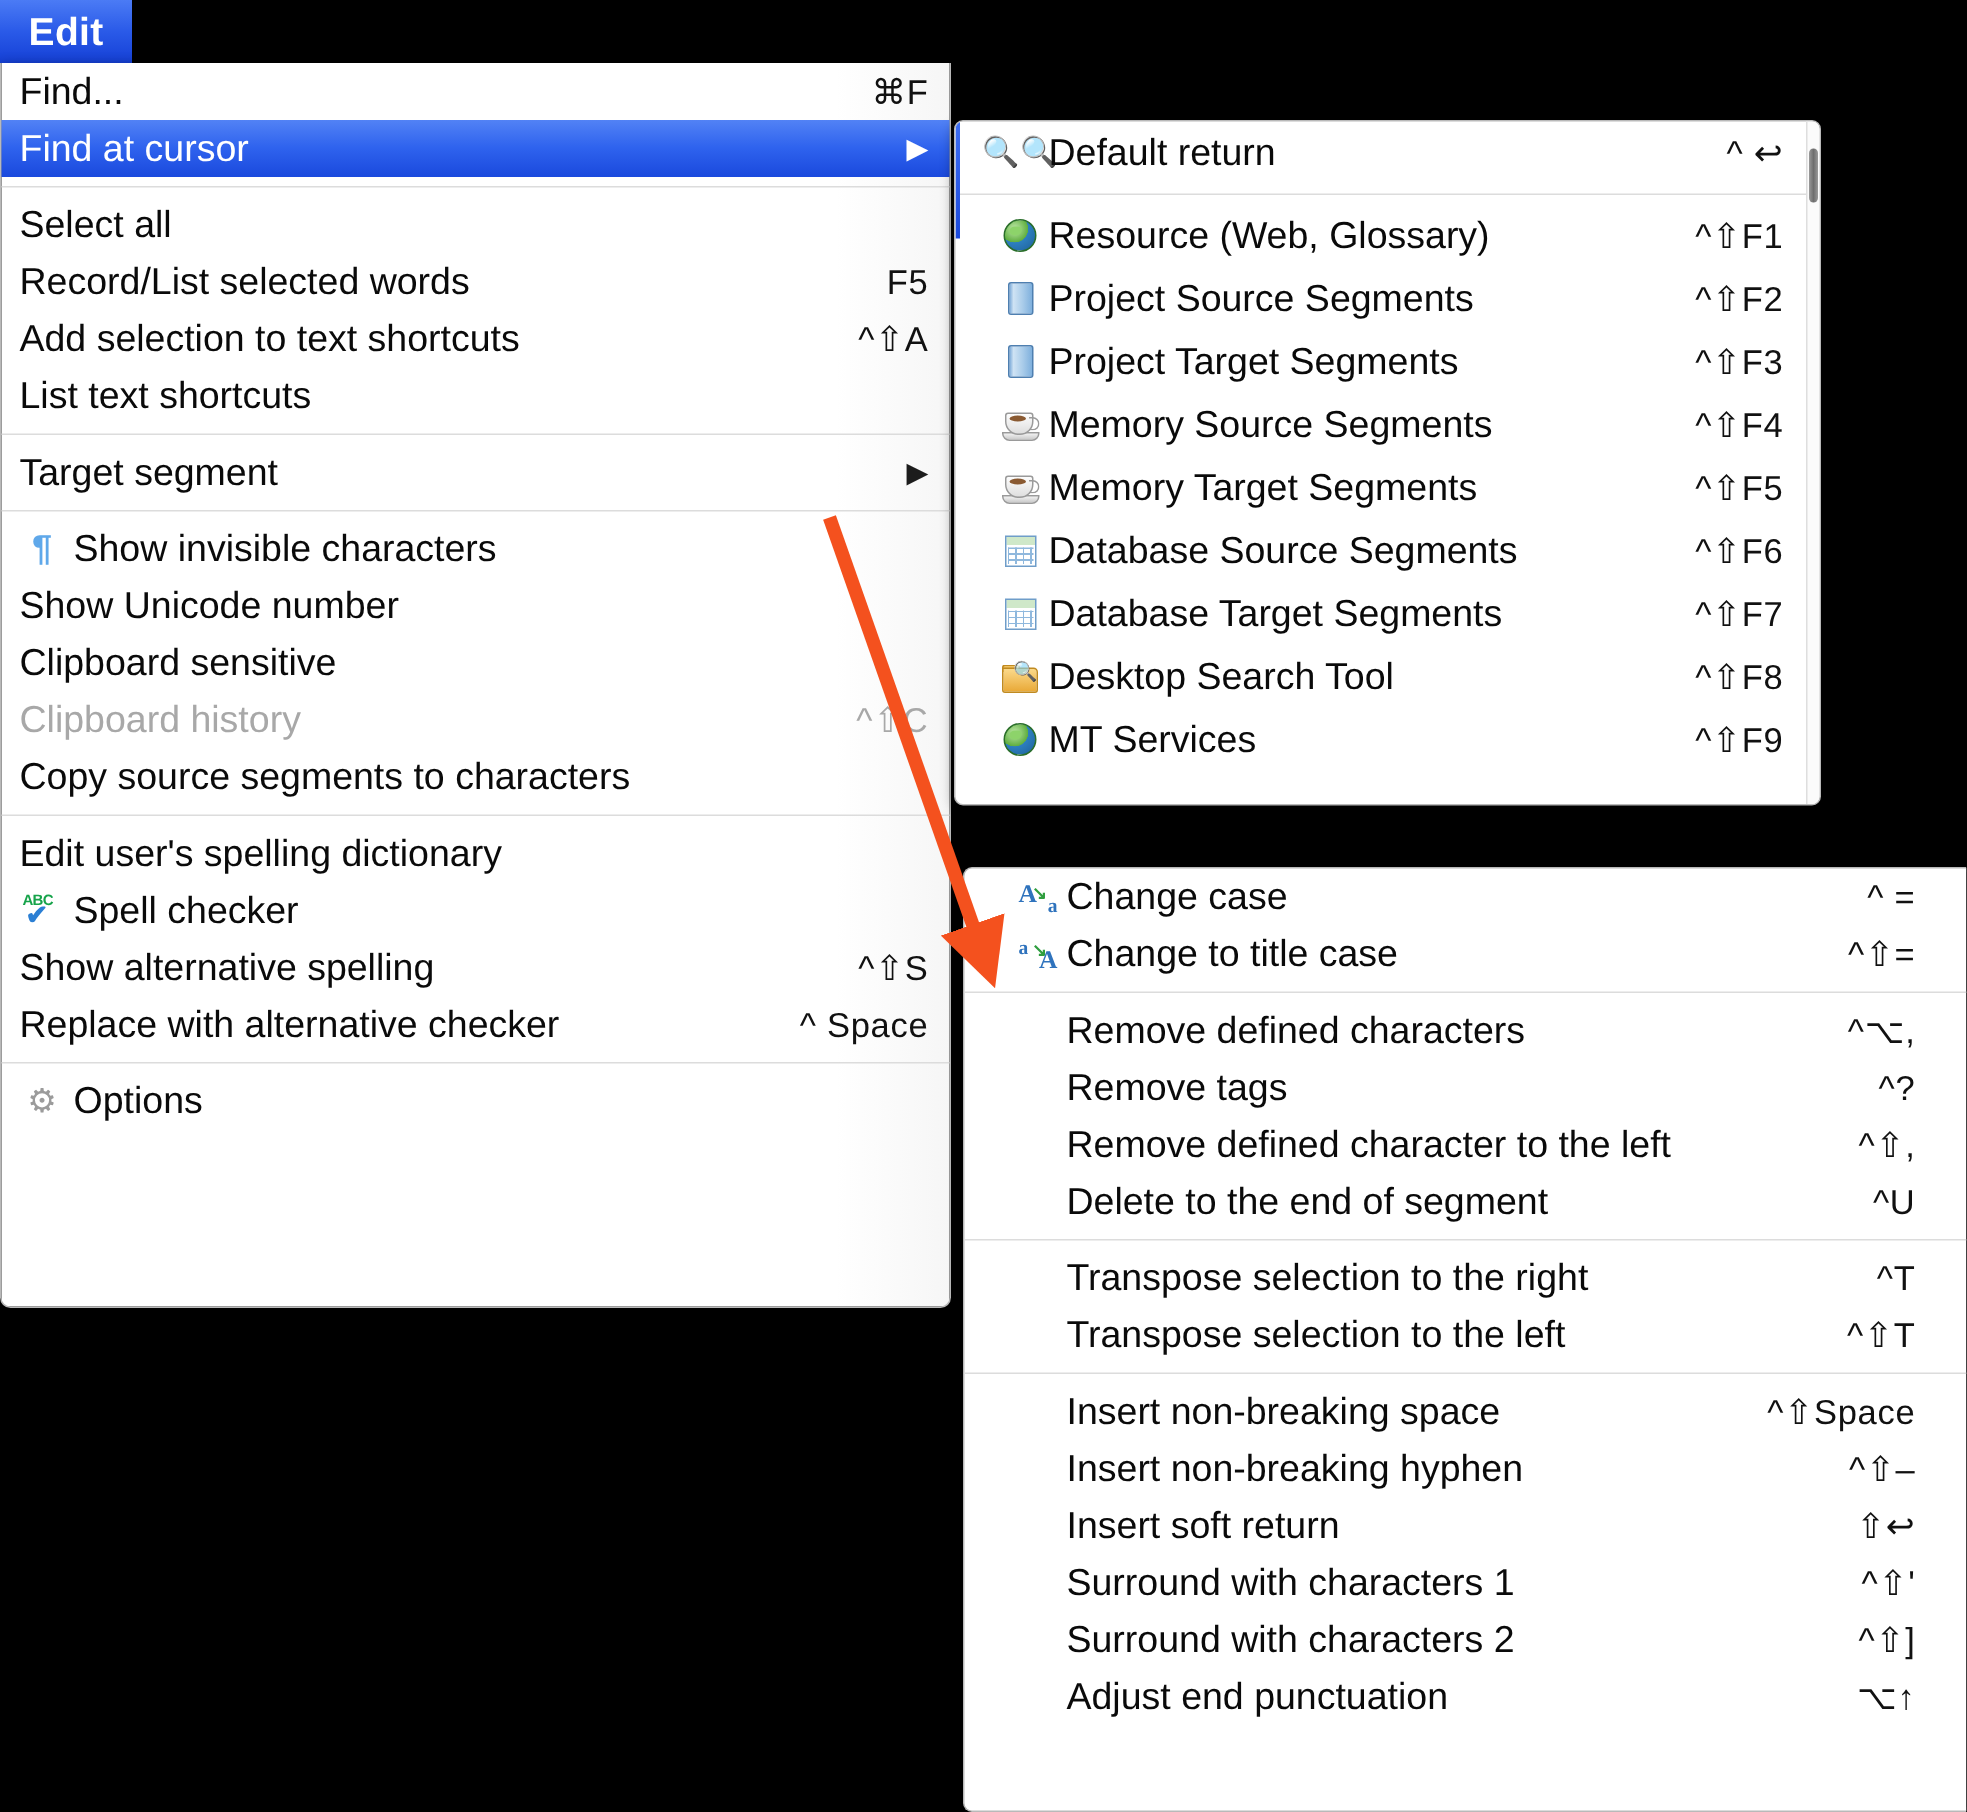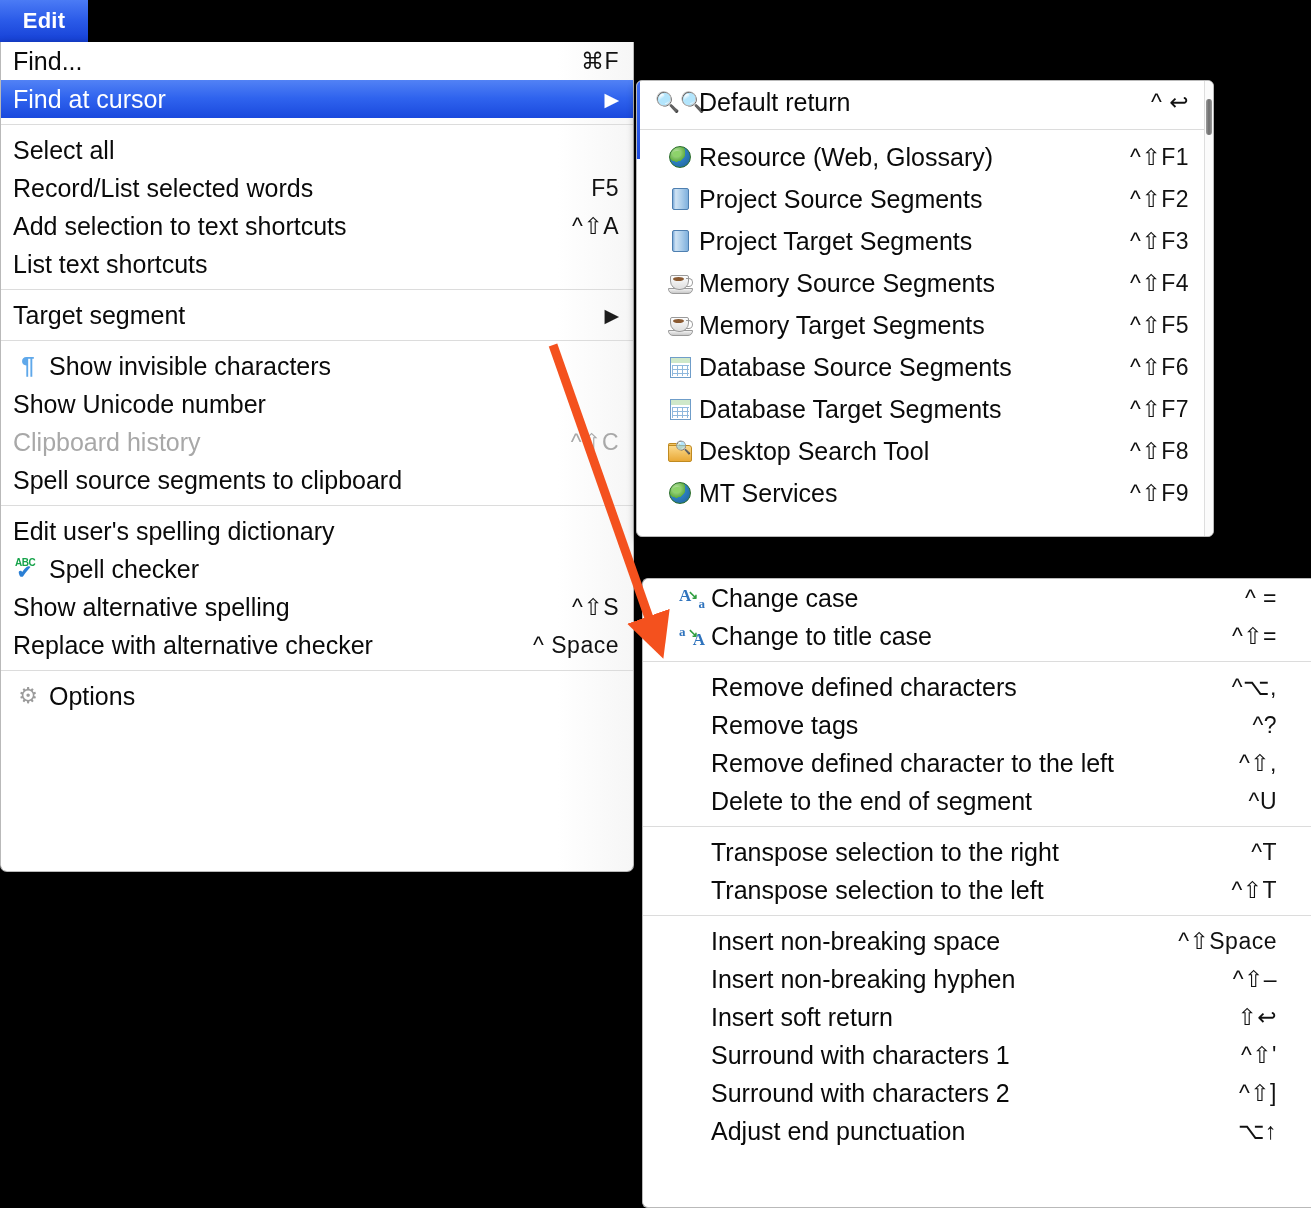--- a/index.html
+++ b/index.html
@@ -18,21 +18,21 @@
 
   
   .menubar-title {
     position: absolute;
     left: 0;
     top: 0;
     width: 88px;
     height: 42px;
     background: linear-gradient(to bottom, #4b7bf5 0%, #2a5ae8 50%, #1540d6 100%);
     color: #ffffff;
-    font-size: 22px;
+    font-size: 26px;
     font-weight: bold;
     display: flex;
     align-items: center;
     justify-content: center;
     letter-spacing: 0.2px;
   }
 
   
   .menu-panel {
     position: absolute;
@@ -309,26 +309,29 @@
     <div class="sep"></div>
     <div class="menu-item has-icon">
       <span class="ico">
         <span class="gi icon-pilcrow">¶</span>
       </span>
       <span class="lbl">Show invisible characters</span>
     </div>
     <div class="menu-item no-icon">
       <span class="lbl">Show Unicode number</span>
     </div>
+    <div class="menu-item no-icon">
+      <span class="lbl">Clipboard sensitive</span>
+    </div>
     <div class="menu-item disabled no-icon">
       <span class="lbl">Clipboard history</span>
       <span class="sc">^⇧C</span>
     </div>
     <div class="menu-item no-icon">
-      <span class="lbl">Spell source segments to clipboard</span>
+      <span class="lbl">Copy source segments to characters</span>
     </div>
     <div class="sep"></div>
     <div class="menu-item no-icon">
       <span class="lbl">Edit user's spelling dictionary</span>
     </div>
     <div class="menu-item has-icon">
       <span class="ico">
         <span class="gi icon-spell">
           <span class="abc">ABC</span>
           <span class="chk">✔</span>

